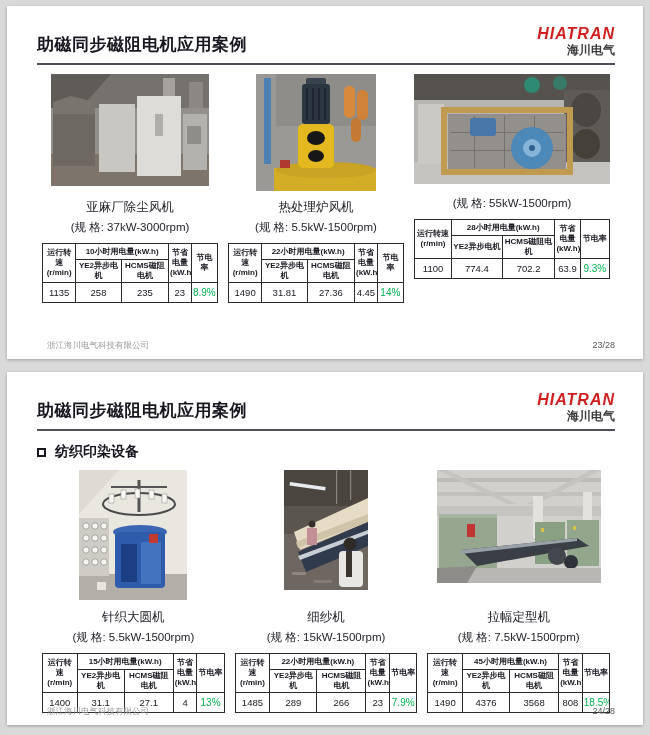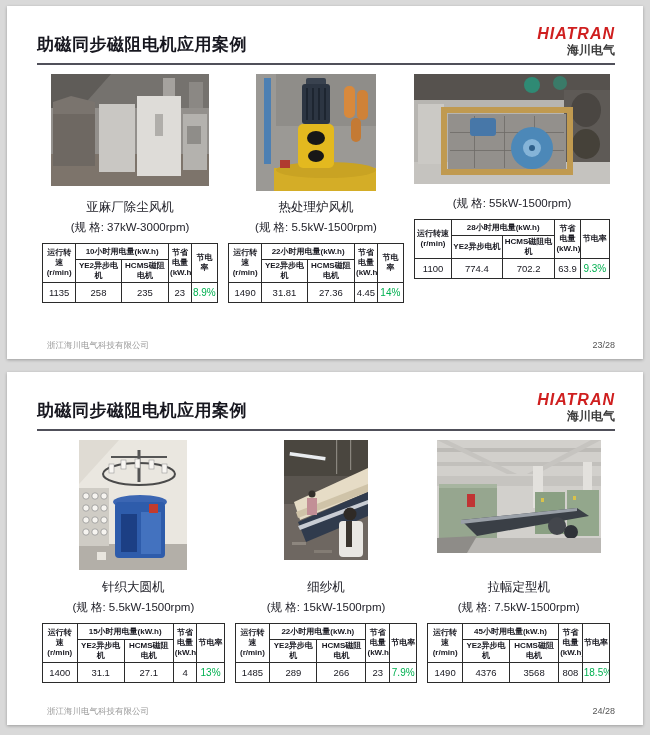--- a/index.html
+++ b/index.html
@@ -284,20 +284,24 @@
 <div class="slide slide--2">
   <div class="slide-inner">
     <div class="header">
       <div class="title">助磁同步磁阻电机应用案例</div>
       <div class="logo">
         <div class="logo-brand">HIATRAN</div>
         <div class="logo-sub">海川电气</div>
       </div>
     </div>
 
+    <div class="section">
+      <span class="bullet"></span>
+      <span class="section-label">纺织印染设备</span>
+    </div>
 
     <div class="cases">
 
       <div class="case">
         <div class="photo-box">
           <svg width="108" height="130" viewBox="0 0 108 130">
             <rect width="108" height="130" fill="#eae7e0"></rect>
             <polygon points="0,0 40,0 0,44" fill="#dfdbd3"></polygon>
             <rect y="104" width="108" height="26" fill="#b3afa8"></rect>
             <rect x="0" y="48" width="30" height="58" fill="#cfccc5"></rect>

